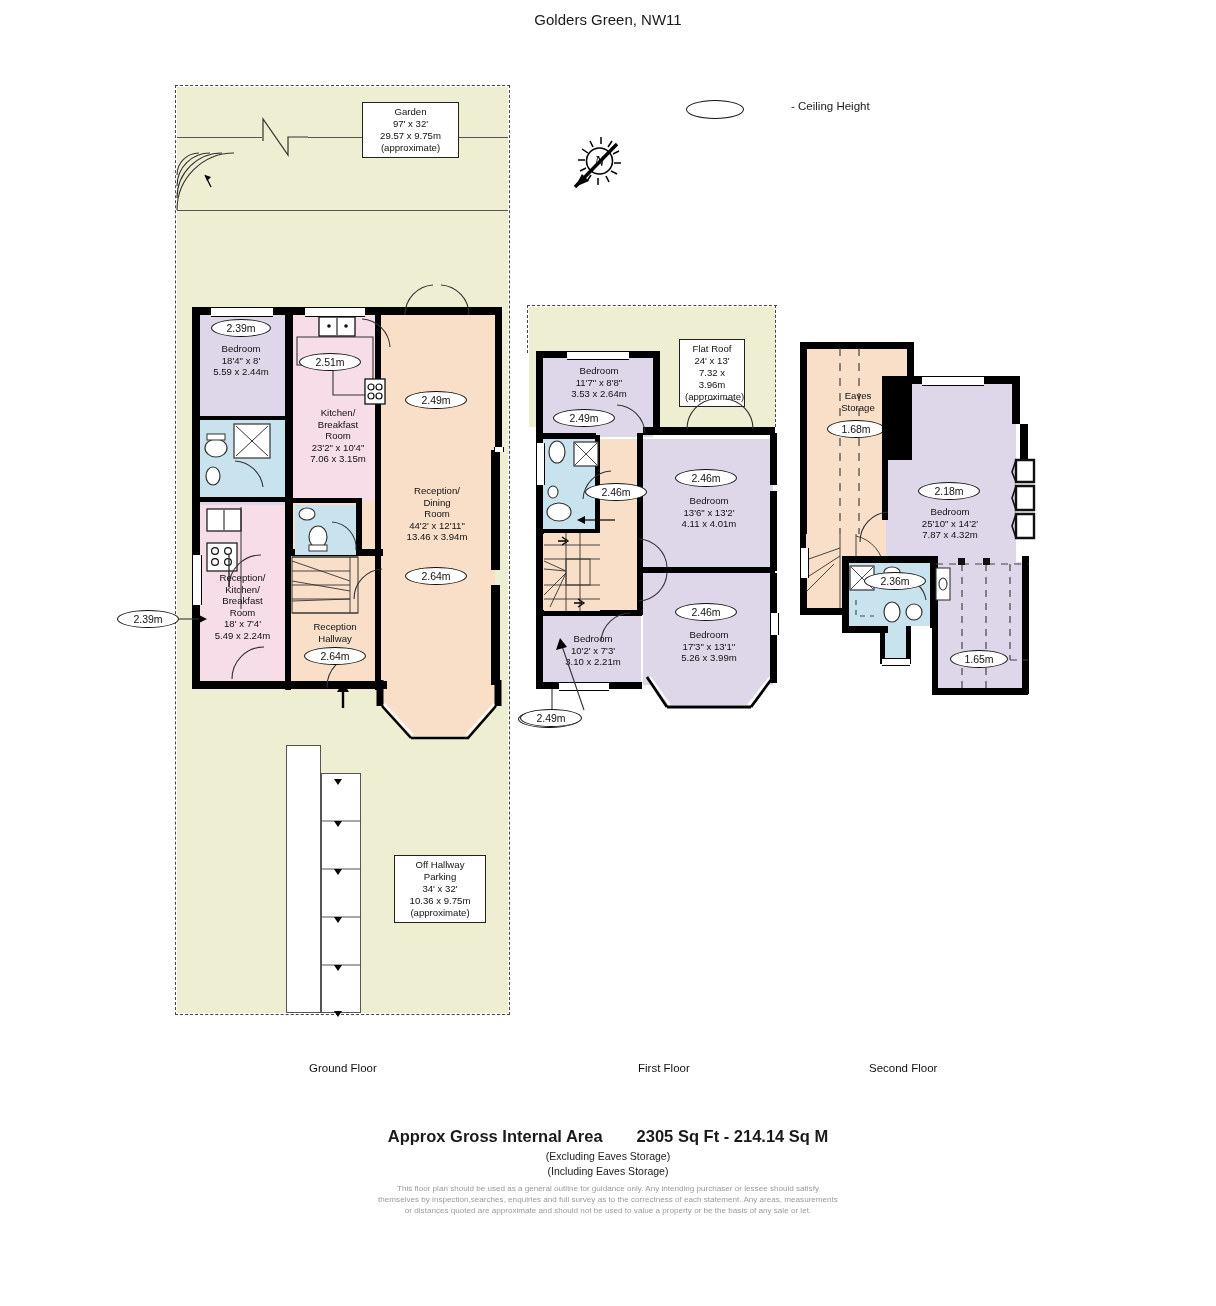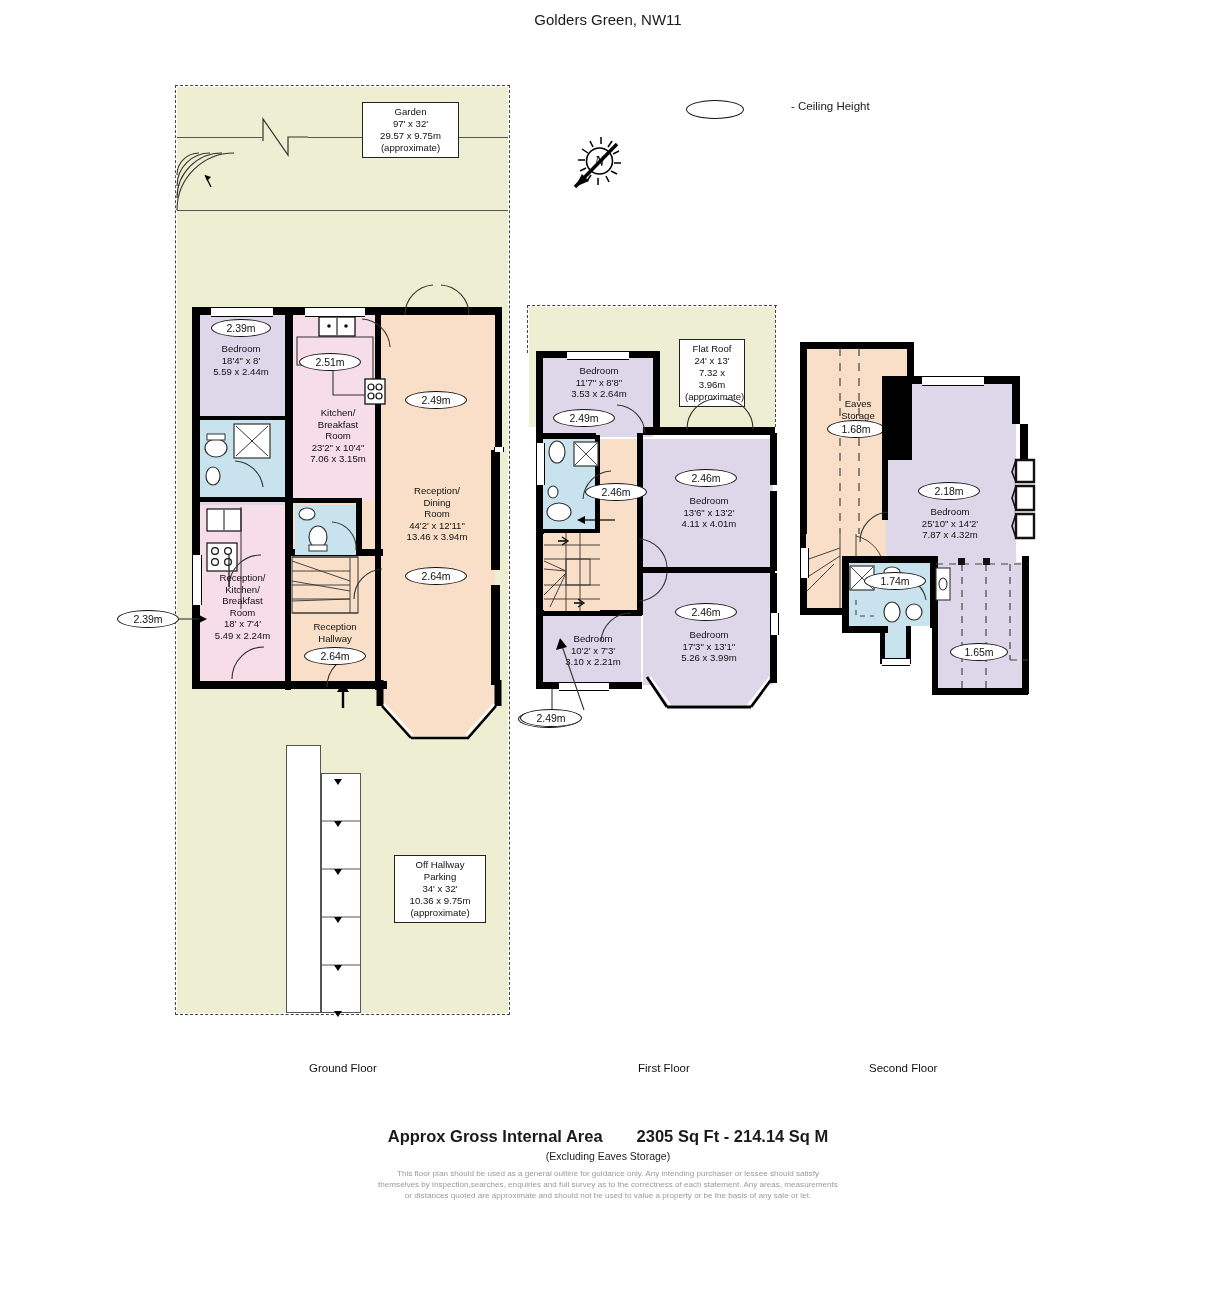--- a/index.html
+++ b/index.html
@@ -476,21 +476,21 @@
   <div class="room eaves" style="left:8px;top:8px;width:102px;height:228px;"></div>
   <div class="wall" style="left:2px;top:4px;width:7px;height:240px;"></div>
   <div class="wall" style="left:2px;top:4px;width:114px;height:7px;"></div>
   <div class="wall" style="left:109px;top:4px;width:7px;height:120px;"></div>
   <svg class="abs" style="left:8px;top:8px;" width="102" height="230">
     <g stroke="#444" stroke-width="1.2" stroke-dasharray="8 7" fill="none">
       <line x1="34" y1="2" x2="34" y2="228"></line>
       <line x1="53" y1="2" x2="53" y2="228"></line>
     </g>
   </svg>
-  <div class="rl" style="left:18px;top:60px;width:84px;">
+  <div class="rl" style="left:18px;top:52px;width:84px;">
     <div>Eaves</div>
     <div>Storage</div>
   </div>
   <div class="ch" style="left:29px;top:82px;width:58px;height:18px;line-height:17px;">1.68m</div>
 
   <div class="room eaves" style="left:8px;top:196px;width:80px;height:80px;"></div>
   <svg class="abs" style="left:8px;top:196px;" width="82" height="80" viewBox="0 0 82 80">
     <g stroke="#333" stroke-width="0.9" fill="none">
       <line x1="34" y1="0" x2="34" y2="76"></line>
       <line x1="50" y1="0" x2="50" y2="76"></line>
@@ -533,38 +533,38 @@
     <rect x="2" y="2" width="24" height="24" fill="#fff" stroke="#333" stroke-width="1.2"></rect>
     <path d="M3 3 L25 25 M25 3 L3 25" stroke="#333" stroke-width="0.9" fill="none"></path>
     <ellipse cx="44" cy="8" rx="8" ry="5" fill="#fff" stroke="#333" stroke-width="1.1"></ellipse>
     <ellipse cx="44" cy="48" rx="8" ry="10" fill="#fff" stroke="#333" stroke-width="1.2"></ellipse>
     <ellipse cx="66" cy="48" rx="8" ry="8" fill="#fff" stroke="#333" stroke-width="1.2"></ellipse>
     <path d="M54 14 A26 26 0 0 1 78 36" fill="none" stroke="#333" stroke-width="1.1"></path>
     <g stroke="#444" stroke-width="1.1" stroke-dasharray="5 5" fill="none">
       <path d="M8 36 L8 52 L26 52"></path>
     </g>
   </svg>
-  <div class="ch" style="left:66px;top:234px;width:62px;height:18px;line-height:17px;">1.74m</div>
+  <div class="ch" style="left:66px;top:234px;width:62px;height:18px;line-height:17px;">2.36m</div>
 
   <div class="room bedroom" style="left:138px;top:224px;width:88px;height:128px;"></div>
   <div class="wall" style="left:134px;top:218px;width:6px;height:138px;"></div>
   <div class="wall" style="left:134px;top:350px;width:96px;height:7px;"></div>
   <div class="wall" style="left:224px;top:218px;width:7px;height:138px;"></div>
   <svg class="abs" style="left:138px;top:222px;" width="92" height="130">
     <g stroke="#444" stroke-width="1.2" stroke-dasharray="7 6" fill="none">
       <line x1="0" y1="4" x2="92" y2="4"></line>
       <line x1="26" y1="4" x2="26" y2="128"></line>
       <line x1="50" y1="4" x2="50" y2="128"></line>
       <line x1="74" y1="4" x2="74" y2="100"></line>
       <line x1="74" y1="100" x2="92" y2="100"></line>
     </g>
     <rect x="22" y="-2" width="7" height="7" fill="#111"></rect>
     <rect x="47" y="-2" width="7" height="7" fill="#111"></rect>
   </svg>
-  <div class="ch" style="left:152px;top:305px;width:58px;height:18px;line-height:17px;">1.65m</div>
+  <div class="ch" style="left:152px;top:312px;width:58px;height:18px;line-height:17px;">1.65m</div>
 
   <svg class="abs" style="left:214px;top:120px;" width="34" height="104" viewBox="0 0 34 104">
     <path d="M4 2 L22 2 L22 24 L4 24 Z" fill="#fff" stroke="#111" stroke-width="2.4"></path>
     <path d="M4 28 L22 28 L22 52 L4 52 Z" fill="#fff" stroke="#111" stroke-width="2.4"></path>
     <path d="M4 56 L22 56 L22 80 L4 80 Z" fill="#fff" stroke="#111" stroke-width="2.4"></path>
     <path d="M4 24 L0 14 L4 2 M4 52 L0 40 L4 28 M4 80 L0 68 L4 56" fill="none" stroke="#111" stroke-width="1.6"></path>
   </svg>
 
   <svg class="abs" style="left:136px;top:228px;" width="20" height="38" viewBox="0 0 20 38">
     <rect x="2" y="2" width="14" height="32" fill="#fff" stroke="#333" stroke-width="1.1"></rect>
@@ -578,18 +578,19 @@
 
 <div class="floorcap" style="left:309px;top:1062px;">Ground Floor</div>
 <div class="floorcap" style="left:638px;top:1062px;">First Floor</div>
 <div class="floorcap" style="left:869px;top:1062px;">Second Floor</div>
 
 <div class="abs" id="footer">
   <div class="big">
     <span class="lab">Approx Gross Internal Area</span><span class="val">2305 Sq Ft  -  214.14 Sq M</span>
   </div>
   <div class="sub">(Excluding Eaves Storage)</div>
+  <div class="sub">(Including Eaves Storage)</div>
   <div class="disc">
     <div>This floor plan should be used as a general outline for guidance only. Any intending purchaser or lessee should satisfy</div>
     <div>themselves by inspection,searches, enquiries and full survey as to the correctness of each statement. Any areas, measurements</div>
     <div>or distances quoted are approximate and should not be used to value a property or be the basis of any sale or let.</div>
   </div>
 </div>
 
 </body></html>

